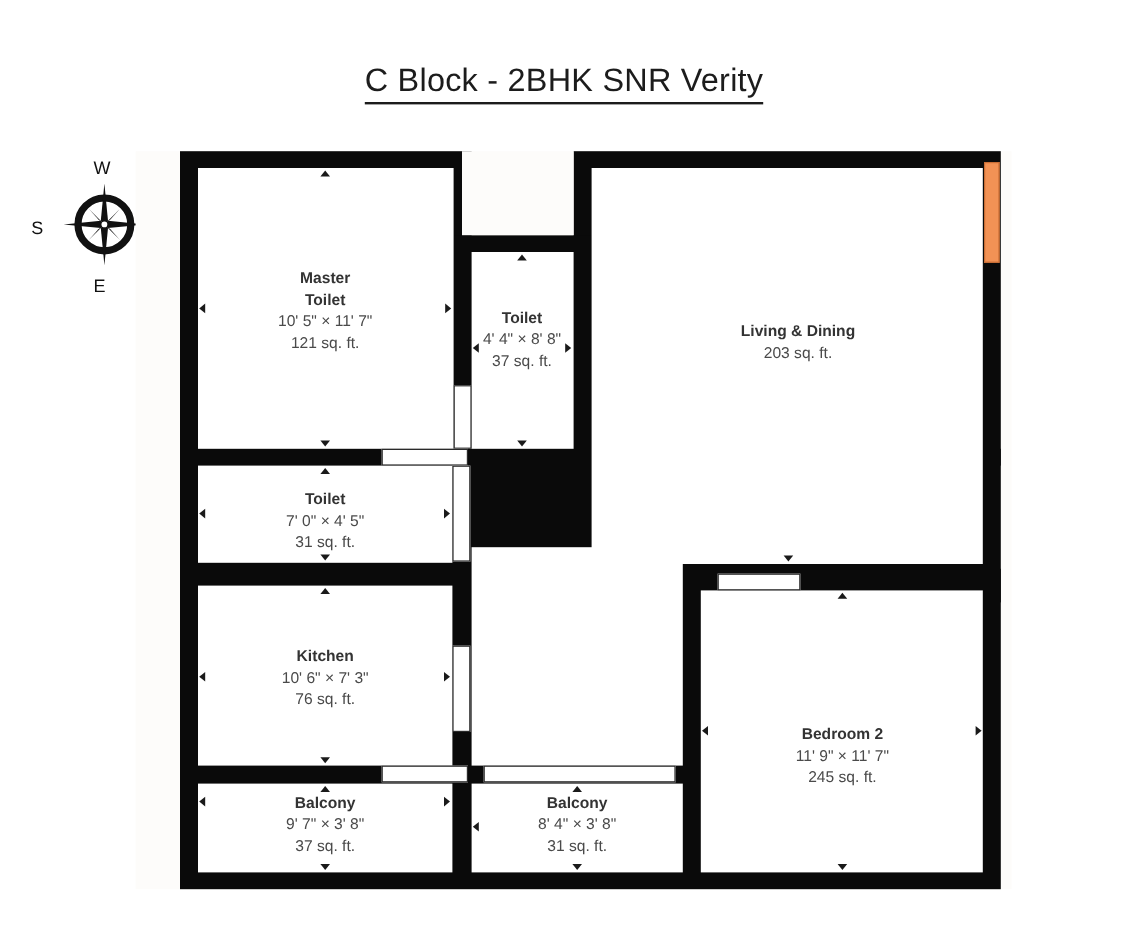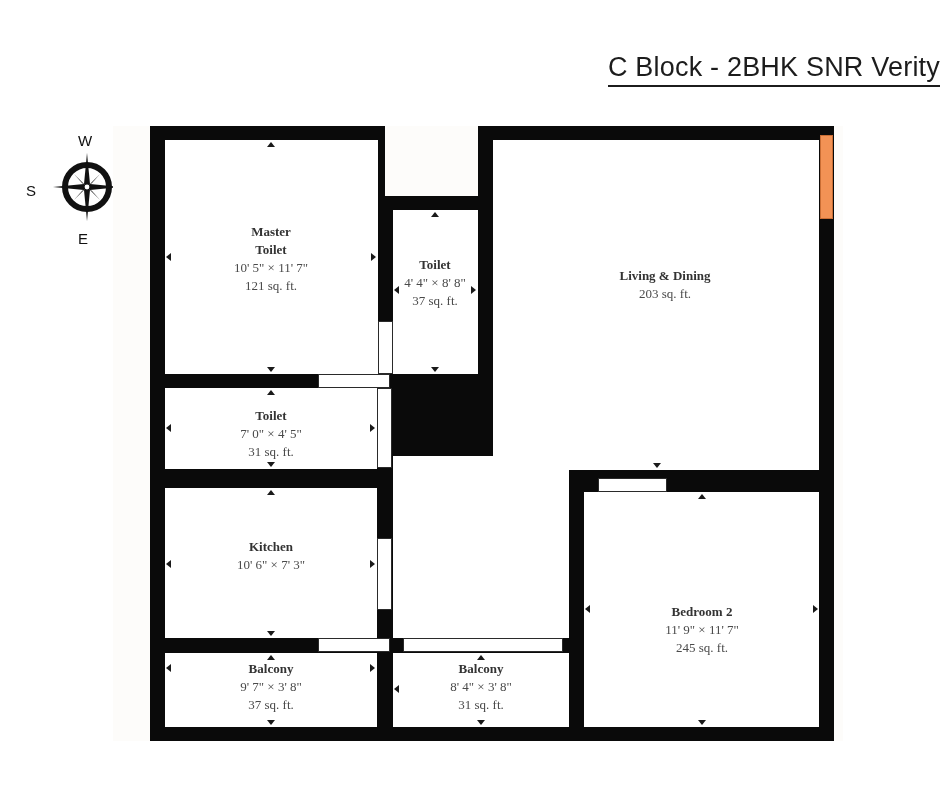--- a/index.html
+++ b/index.html
@@ -14,21 +14,21 @@
     position: relative;
     width: 940px; height: 788px;
     background: #ffffff;
   }
 
   
   #title {
     position: absolute;
     left: 0; top: 52px;
     width: 940px;
-    text-align: right;
+    text-align: center;
     font-size: 27px;
     font-weight: 400;
     color: #1c1c1c;
     letter-spacing: 0.2px;
   }
   #title span.u {
     border-bottom: 2px solid #1c1c1c;
     padding-bottom: 3px;
   }
 
@@ -50,21 +50,20 @@
   #compass .lbl.n-right{ left: 101px;top: 50px; }
   #compass .lbl.n-bot  { left: 52px; top: 98px; }
   #compass svg { position: absolute; left: 26px; top: 20px; }
 
   
   #plan {
     position: absolute;
     left: 113px; top: 126px;
     width: 730px; height: 615px;
     background: #fdfcfa;
-    font-family: Liberation Serif, serif;
   }
   
   .wall {
     position: absolute;
     background: #0a0a0a;
   }
   
   .room {
     position: absolute;
     background: #ffffff;
@@ -252,20 +251,21 @@
 
     <div class="rlabel" style="left:58px; top:281px; width:200px;">
       <span class="nm">Toilet</span>
       <span class="dim">7' 0" × 4' 5"</span>
       <span class="area">31 sq. ft.</span>
     </div>
 
     <div class="rlabel" style="left:58px; top:412px; width:200px;">
       <span class="nm">Kitchen</span>
       <span class="dim">10' 6" × 7' 3"</span>
+      <span class="area">76 sq. ft.</span>
     </div>
 
     <div class="rlabel" style="left:486px; top:477px; width:206px;">
       <span class="nm">Bedroom 2</span>
       <span class="dim">11' 9" × 11' 7"</span>
       <span class="area">245 sq. ft.</span>
     </div>
 
     <div class="rlabel" style="left:58px; top:534px; width:200px;">
       <span class="nm">Balcony</span>

